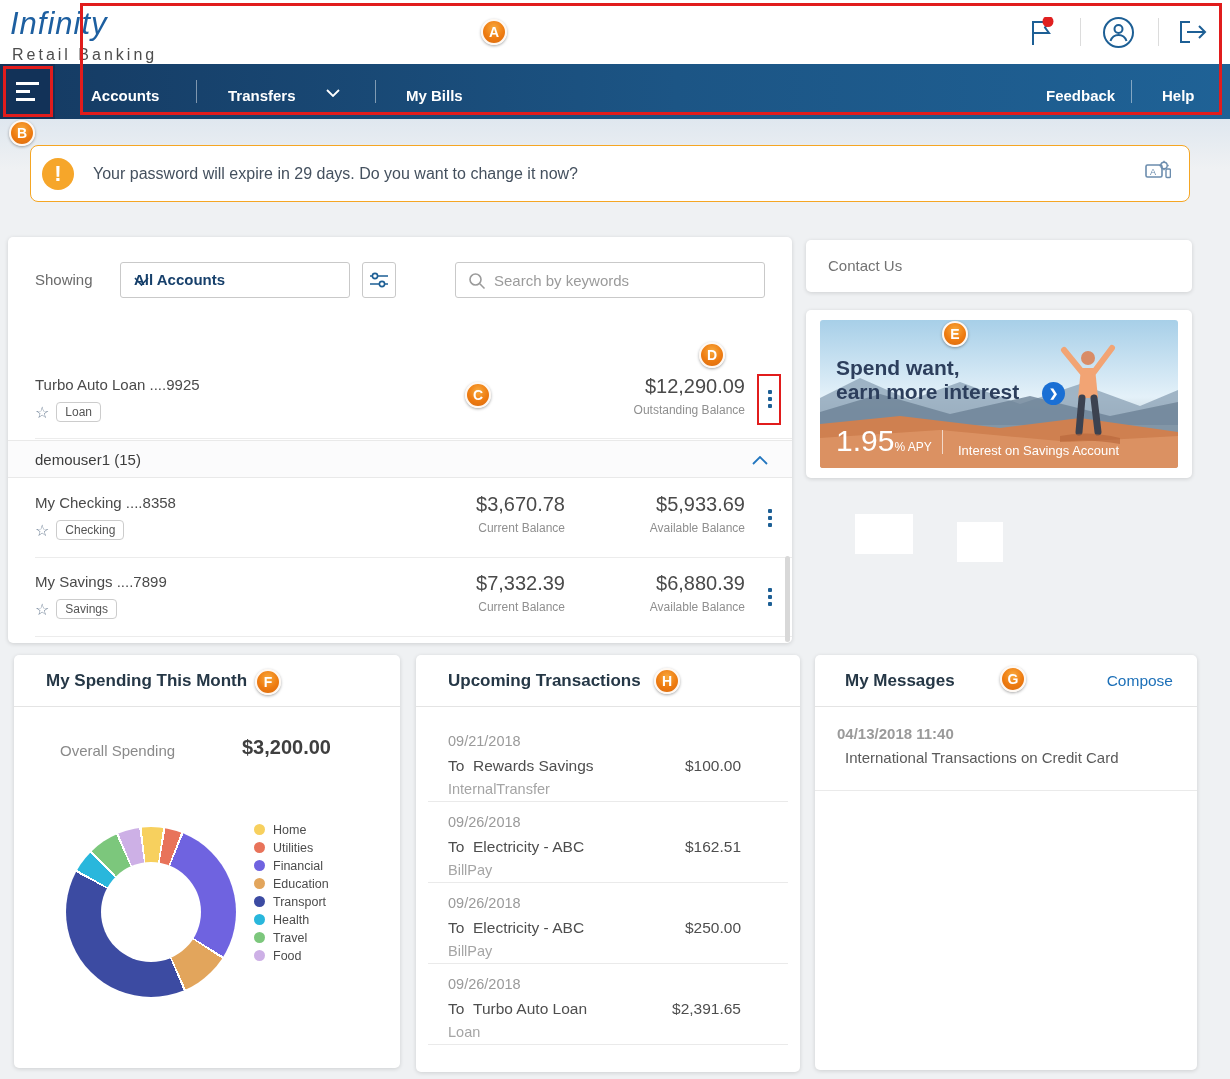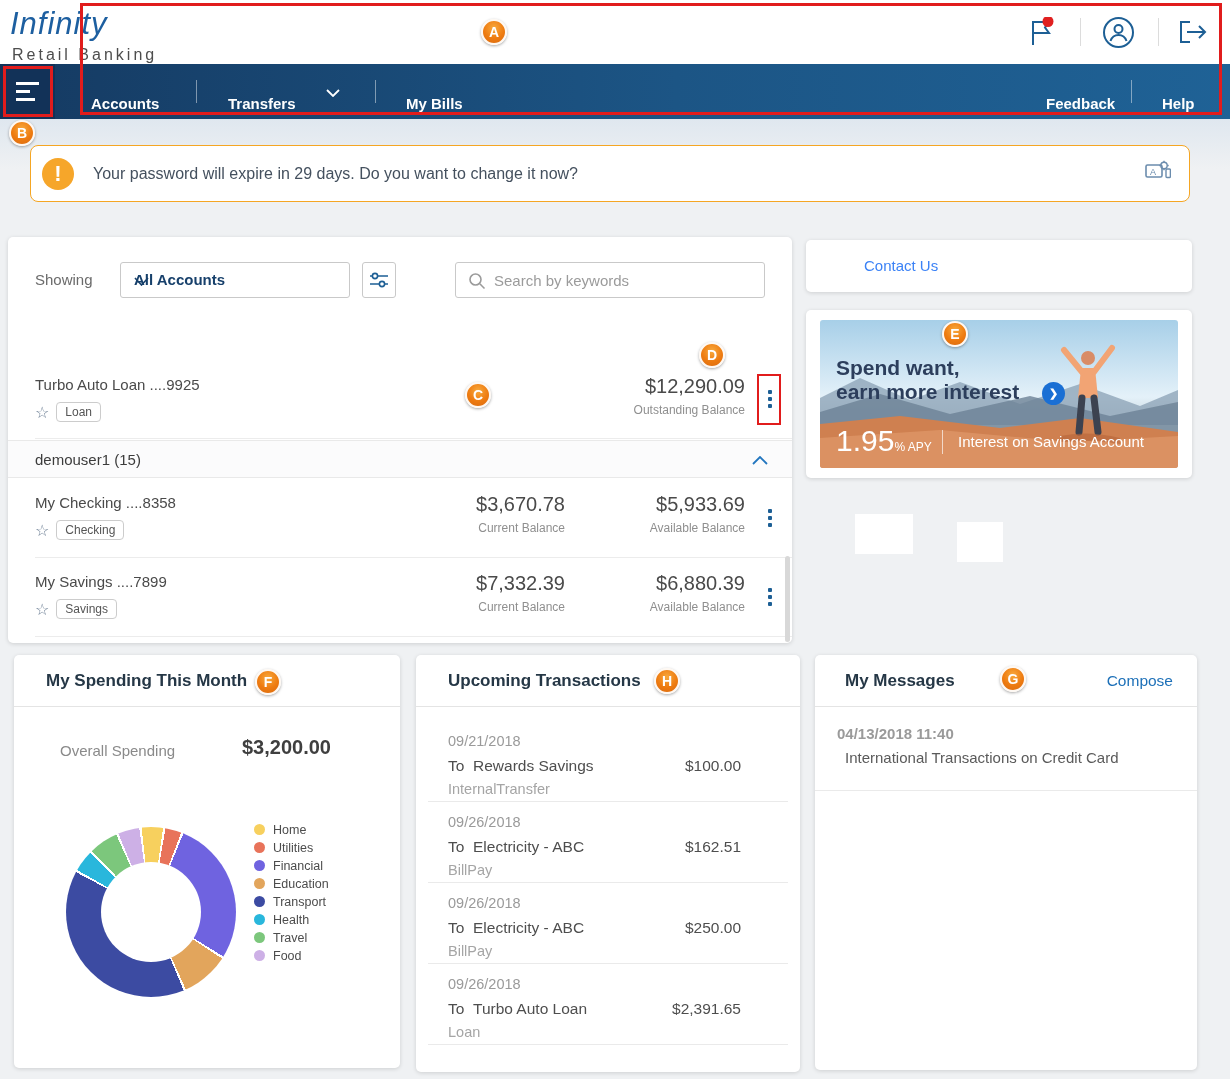--- a/index.html
+++ b/index.html
@@ -18,21 +18,21 @@
   .logo-sub { position:absolute; left:12px; top:46px; font-size:16px; color:#4d4d4d; letter-spacing:3px; }
   .hdr-icons { position:absolute; right:0; top:0; height:64px; }
   .hdr-div { position:absolute; top:18px; width:1px; height:28px; background:#dcdcdc; }
   .icon-svg { stroke:#1d5f95; fill:none; stroke-width:2; }
 
   
   .nav { position:absolute; left:0; top:64px; width:1230px; height:55px;
          background:linear-gradient(90deg,#153a62 0%,#1c5585 55%,#1f6296 100%); }
   .hamburger { position:absolute; left:0; top:0; width:55px; height:55px; background:#123258; cursor:pointer; }
   .hamburger i { position:absolute; left:16px; height:3px; background:#fff; display:block; }
-  .nav-item { position:absolute; top:12px; height:71px; line-height:55px; color:#fff; font-size:15px; font-weight:700; cursor:pointer; }
+  .nav-item { position:absolute; top:4px; height:71px; line-height:55px; color:#fff; font-size:15px; font-weight:700; cursor:pointer; }
   .nav-div { position:absolute; top:16px; width:1px; height:23px; background:rgba(255,255,255,.45); }
   .active-underline { position:absolute; left:36px; top:119px; width:84px; height:3px; background:#a9c7e4; }
   .top-fade { position:absolute; left:0; top:119px; width:1230px; height:50px;
               background:linear-gradient(180deg,#dfe7ef 0%, #eff1f3 100%); }
 
   
   .alert { position:absolute; left:30px; top:145px; width:1160px; height:57px; background:#fff;
            border:1px solid #f5a623; border-radius:8px; }
   .alert-icon { position:absolute; left:11px; top:12px; width:32px; height:32px; border-radius:50%;
                 background:#f6a62a; color:#fff; font-weight:bold; font-size:22px; text-align:center; line-height:32px; }
@@ -67,32 +67,32 @@
   .bal { position:absolute; top:14px; width:170px; text-align:right; }
   .bal-amt { font-size:20px; color:#4a4a4a; }
   .bal-lbl { font-size:12px; color:#8f8f8f; margin-top:5px; }
   .kebab { position:absolute; right:18px; top:50%; margin-top:-10px; width:6px; cursor:pointer; }
   .kebab i { display:block; width:4px; height:4px; background:#1d5f95; border-radius:1px; margin:0 0 3px 0; }
   .row-div { position:absolute; left:27px; right:0; height:1px; background:#ececec; }
   .scroll-thumb { position:absolute; left:777px; top:319px; width:5px; height:86px; background:#d8d8d8; border-radius:3px; cursor:pointer; }
 
   
   .contact-card { left:806px; top:240px; width:386px; height:52px; }
-  .contact-link { position:absolute; left:22px; line-height:52px; font-size:15px; color:#3b82f6; cursor:pointer;margin-left:36px; }
+  .contact-link { position:absolute; left:22px; line-height:52px; font-size:15px; color:#737373; cursor:pointer; }
   .promo-card { left:806px; top:310px; width:386px; height:168px; }
   .promo-img { position:absolute; left:14px; top:10px; width:358px; height:148px; border-radius:3px; overflow:hidden;
                background:linear-gradient(180deg,#a7cfe8 0%,#e4f1f9 52%,#d6e4ec 60%); }
   .promo-line { position:absolute; left:16px; font-size:21px; font-weight:700; color:#2c3e5c; }
   .promo-arrow { position:absolute; left:222px; top:62px; width:23px; height:23px; border-radius:50%; background:#1a6fd4;
                  color:#fff; font-size:11px; text-align:center; line-height:23px; font-weight:700; cursor:pointer; }
   .promo-rate { position:absolute; left:16px; bottom:10px; color:#fff; }
   .promo-rate b { font-size:30px; font-weight:400; }
   .promo-rate small { font-size:12px; }
   .promo-vdiv { position:absolute; left:122px; bottom:14px; width:1px; height:24px; background:rgba(255,255,255,.65); }
-  .promo-caption { position:absolute; left:138px; bottom:18px; font-size:15px; color:#fff; }
+  .promo-caption { position:absolute; left:138px; bottom:10px; font-size:13px; color:#fff; }
   .wbox { position:absolute; background:#fff; }
 
   
   .spending-card { left:14px; top:655px; width:386px; height:413px; }
   .overall-lbl { position:absolute; left:46px; top:87px; font-size:15px; color:#8a8a8a; }
   .overall-val { position:absolute; left:228px; top:81px; font-size:20px; font-weight:700; color:#3f3f3f; }
   .donut { position:absolute; left:52px; top:172px; width:170px; height:170px; border-radius:50%; }
   .donut-hole { position:absolute; left:35px; top:35px; width:100px; height:100px; background:#fff; border-radius:50%; }
   .legend { position:absolute; left:240px; top:166px; }
   .legend-item { display:flex; align-items:center; height:17px; margin-bottom:1px; }

